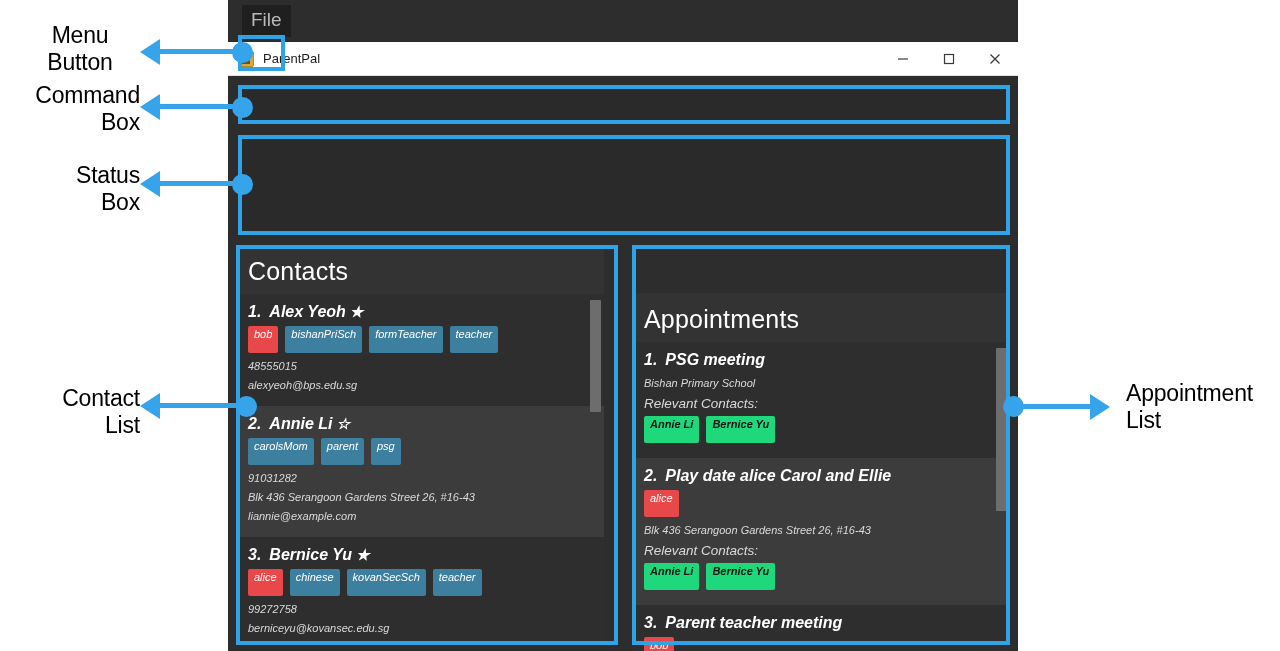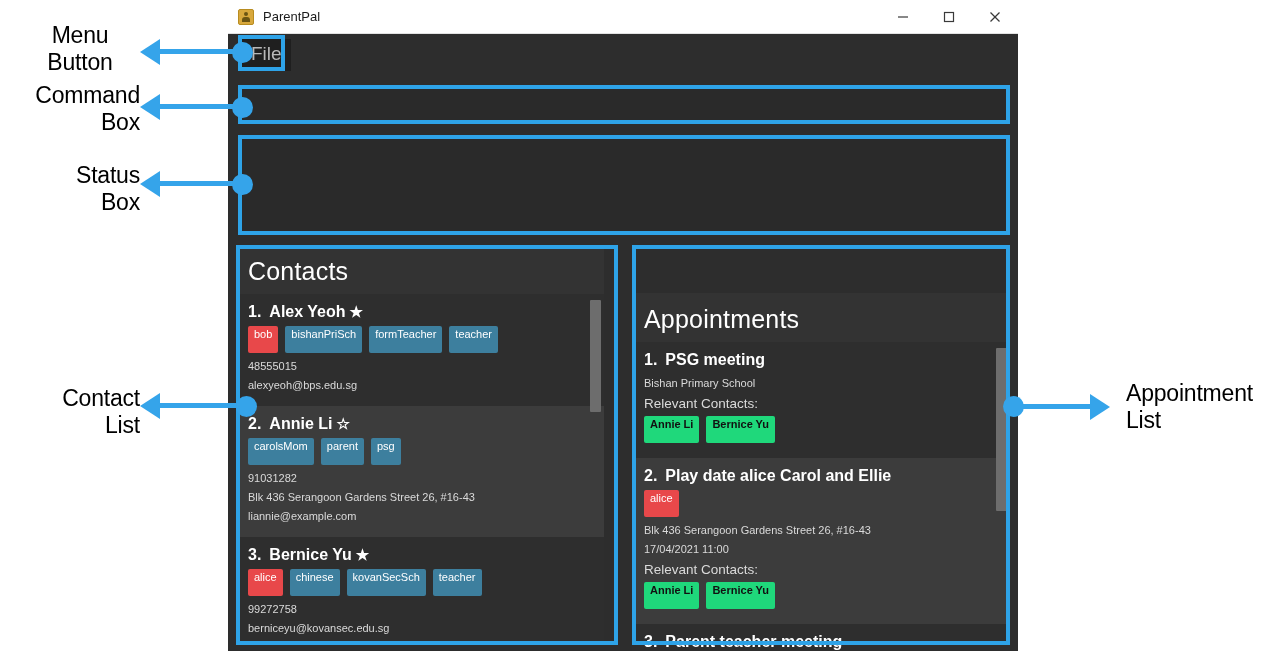--- a/index.html
+++ b/index.html
@@ -184,20 +184,21 @@
     font-size: 25px;
     font-weight: 400;
     padding: 12px 0 8px 12px;
     letter-spacing: 0.2px;
     font-family: "Liberation Sans", sans-serif;
   }
   .panel-list {
     position: relative;
     height: 352px;
     overflow: hidden;
+    font-style: italic;
   }
   .card {
     padding: 9px 12px 11px 12px;
     box-sizing: border-box;
     position: relative;
   }
   .card.odd  { background: #2e2e2e; }
   .card.even { background: #3c3c3c; }
   .card-title {
     color: #ffffff;
@@ -262,20 +263,24 @@
     position: absolute;
     border: 4px solid #2ea3e8;
     box-sizing: border-box;
     pointer-events: none;
   }
 </style>
 </head>
 <body>
 
 <div id="app-window">
+
+  <div id="menu-bar">
+    <div id="file-menu">File</div>
+  </div>
 
   <div id="title-bar">
     <div id="app-icon"></div>
     <div id="title-text">ParentPal</div>
     <div id="win-controls">
       <div class="win-btn">
         <svg width="12" height="12" viewBox="0 0 12 12">
             <line x1="1" y1="6" x2="11" y2="6" stroke="#3a3a3a" stroke-width="1.2"></line>
           </svg>
       </div>
@@ -286,24 +291,20 @@
       </div>
       <div class="win-btn">
         <svg width="12" height="12" viewBox="0 0 12 12">
             <line x1="1.5" y1="1.5" x2="10.5" y2="10.5" stroke="#3a3a3a" stroke-width="1.2"></line>
             <line x1="10.5" y1="1.5" x2="1.5" y2="10.5" stroke="#3a3a3a" stroke-width="1.2"></line>
           </svg>
       </div>
     </div>
   </div>
 
-  <div id="menu-bar">
-    <div id="file-menu">File</div>
-  </div>
-
   <div id="command-box"></div>
 
   <div id="status-box"></div>
 
   <div id="contacts-panel">
     <div class="panel-title">Contacts</div>
     <div class="panel-list" id="contacts-list">
         <div class="card odd">
           <div class="card-title"><span class="idx">1.</span><span>Alex Yeoh</span><span class="star">★</span></div>
           <div class="tag-row">
@@ -354,21 +355,20 @@
             <span class="tag green">Annie Li</span>
             <span class="tag green">Bernice Yu</span>
           </div>
         </div>
         <div class="card even">
           <div class="card-title"><span class="idx">2.</span><span>Play date alice Carol and Ellie</span></div>
           <div class="tag-row">
             <span class="tag red">alice</span>
           </div>
           <div class="detail">Blk 436 Serangoon Gardens Street 26, #16-43</div>
-          <div class="detail">17/04/2021 11:00</div>
           <div class="detail relevant-label">Relevant Contacts:</div>
           <div class="tag-row" style="margin-top: 3px;">
             <span class="tag green">Annie Li</span>
             <span class="tag green">Bernice Yu</span>
           </div>
         </div>
         <div class="card odd">
           <div class="card-title"><span class="idx">3.</span><span>Parent teacher meeting</span></div>
           <div class="tag-row">
             <span class="tag red">bob</span>

